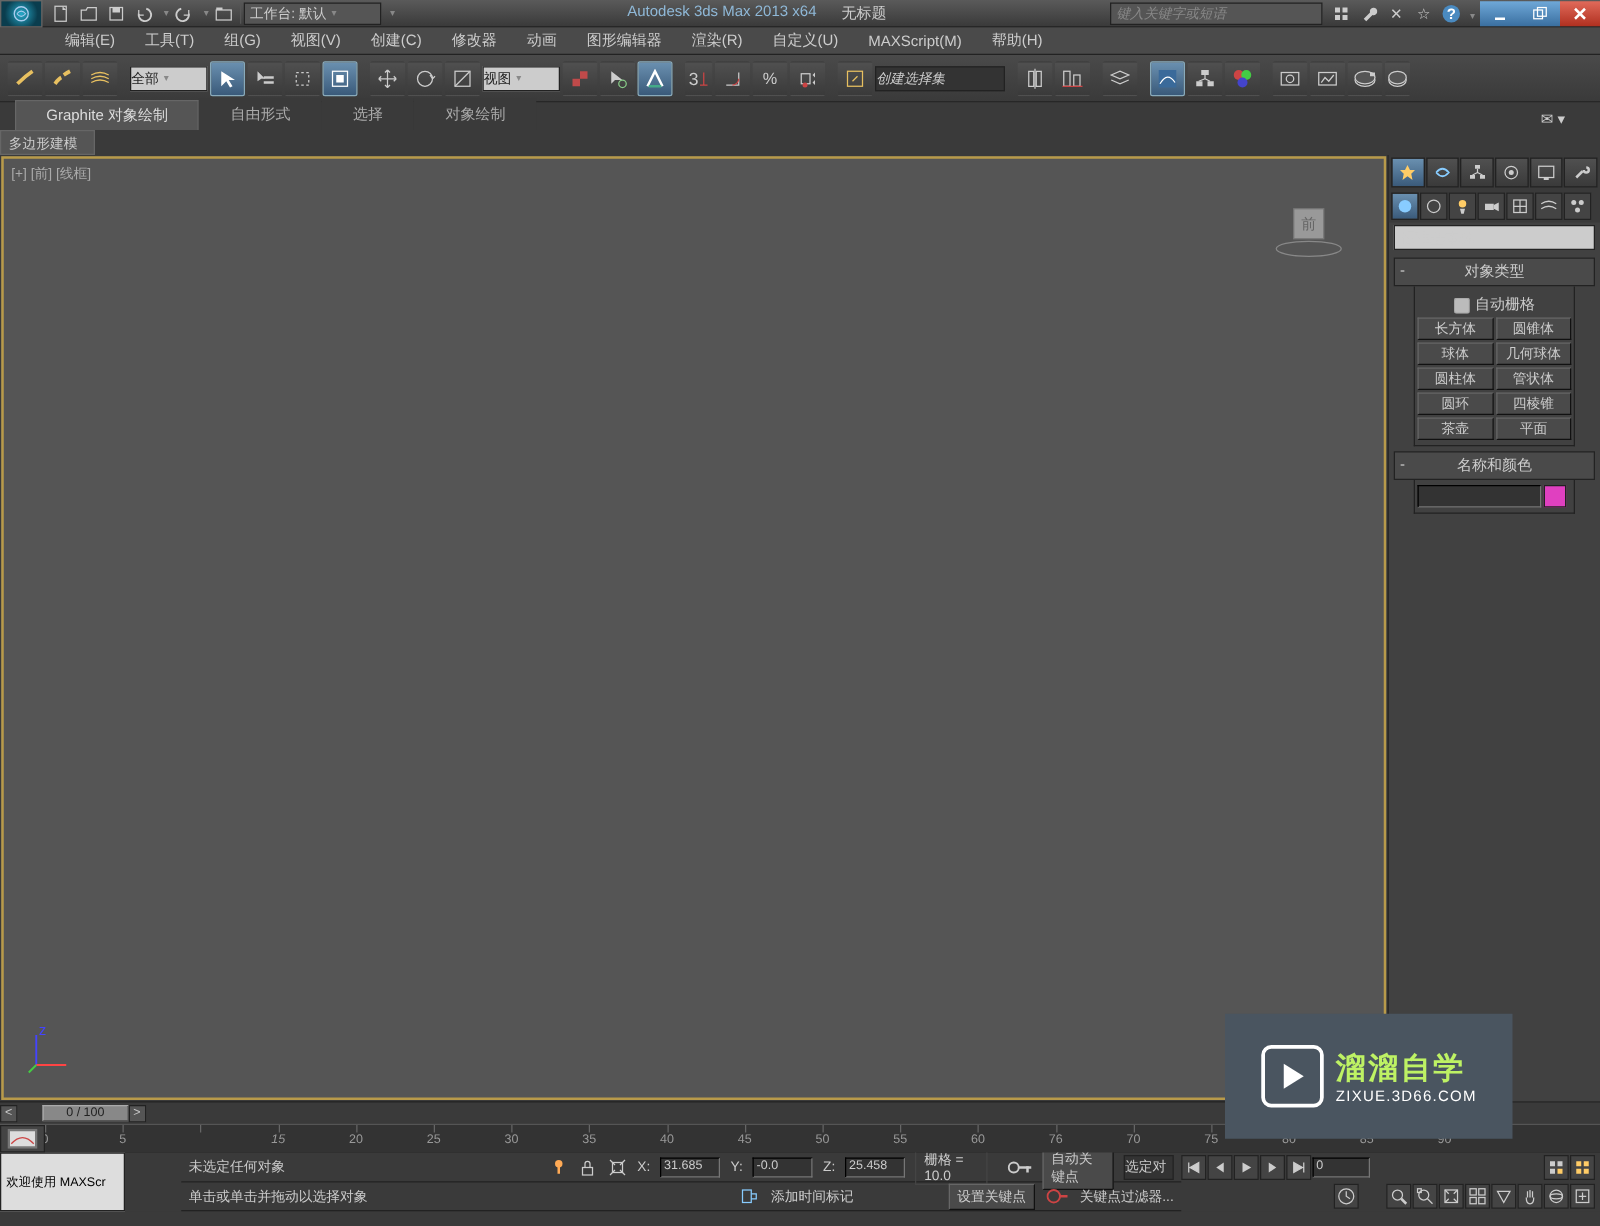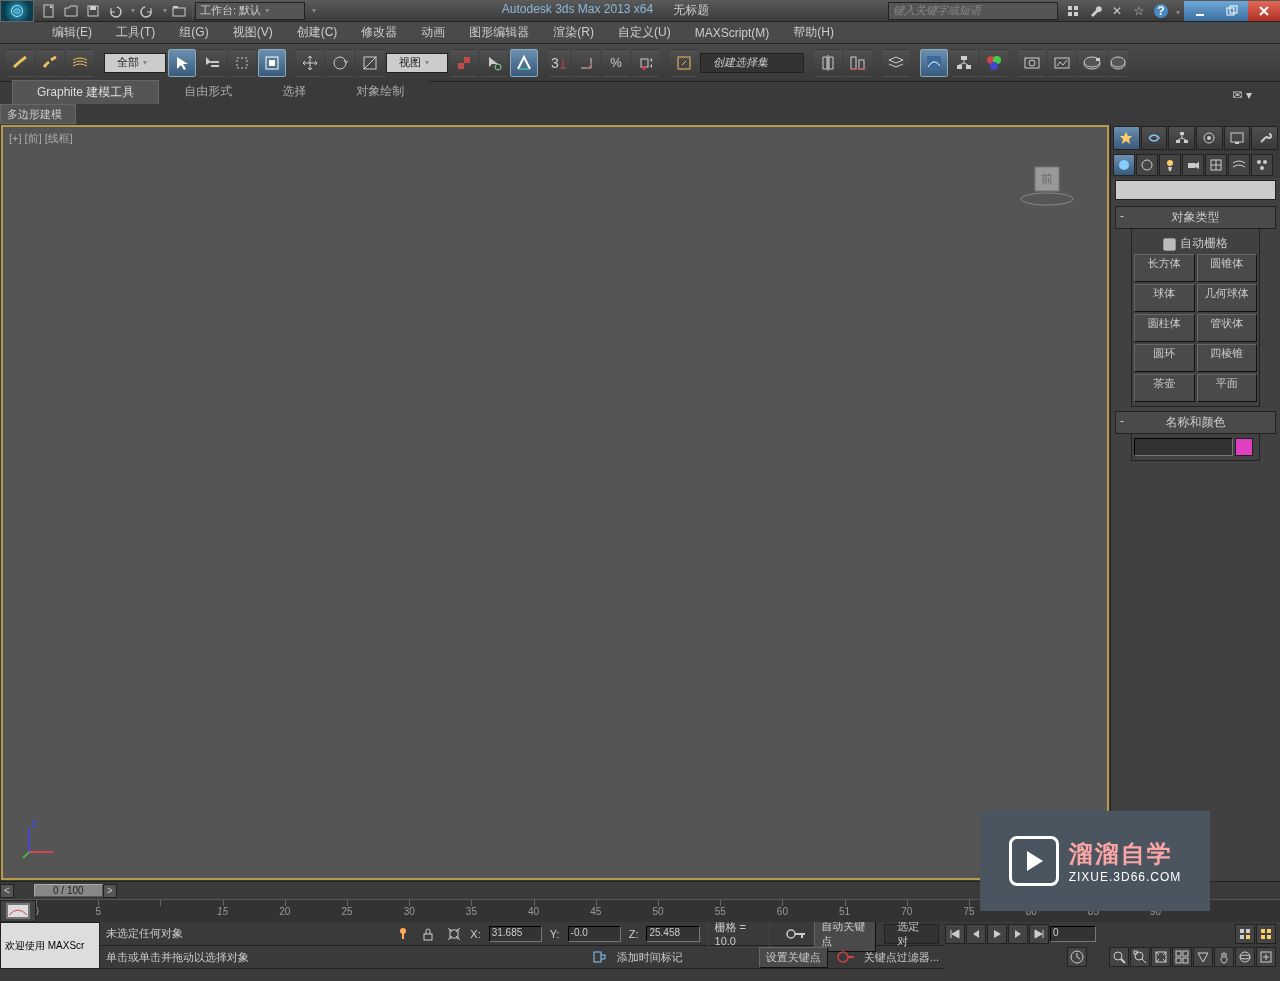--- a/index.html
+++ b/index.html
@@ -26,21 +26,21 @@
 
 
 .menu-bar { height: 22px; background: #4a4a4a; display: flex; align-items: center; padding-left: 40px; border-bottom: 1px solid #222; }
 .menu-item { padding: 3px 12px; color: #ccc; font-size: 12px; }
 
 
 .main-toolbar { height: 38px; background: linear-gradient(#4a4a4a,#3a3a3a); display: flex; align-items: center; padding: 0 6px; gap: 2px; border-bottom: 1px solid #222; }
 .tb-btn { width: 28px; height: 28px; display: flex; align-items: center; justify-content: center; border: 1px solid transparent; border-radius: 2px; background: linear-gradient(#505050,#3a3a3a); }
 .tb-btn.active { background: linear-gradient(#6a90b0,#3a5a7a); border-color: #8ab; }
 .tb-sep { width: 6px; }
-.tb-drop { background: #ccc; color: #222; height: 20px; border: 1px solid #222; display: flex; align-items: center; padding: 0 12px; font-size: 11px; }
+.tb-drop { background: #ccc; color: #222; height: 20px; border: 1px solid #222; display: flex; align-items: center; padding: 0 0; font-size: 11px; }
 
 
 .ribbon-tabs { height: 22px; background: #3a3a3a; display: flex; align-items: flex-end; padding-left: 12px; gap: 0; }
 .ribbon-tab { padding: 3px 24px; background: #3a3a3a; color: #aaa; font-size: 12px; border: 1px solid transparent; }
 .ribbon-tab.active { background: #555; border: 1px solid #666; border-bottom: none; color: #ddd; }
 .ribbon-arrow { margin-left: auto; margin-right: 20px; padding: 2px 8px; }
 .ribbon-panel { height: 20px; background: #555; border: 1px solid #666; display: flex; align-items: center; width: 76px; padding: 2px 6px; font-size: 11px; margin-left: 0; }
 
 
 .content { display: flex; height: calc(100% - 22px - 22px - 38px - 42px - 100px); }
@@ -57,56 +57,56 @@
 .cmd-subtabs { height: 26px; display: flex; background: #3a3a3a; padding: 2px; gap: 1px; }
 .cmd-subtab { width: 22px; height: 22px; display: flex; align-items: center; justify-content: center; background: #444; border: 1px solid #222; }
 .cmd-subtab.active { background: linear-gradient(#6a90b0,#3a5a7a); }
 .cmd-drop { margin: 2px 4px; height: 20px; background: #ccc; color: #000; border: 1px solid #222; display: flex; align-items: center; padding: 0 4px; font-size: 11px; justify-content: space-between; }
 .rollout-head { background: #4a4a4a; border: 1px solid #222; margin: 4px 4px 0; padding: 2px; text-align: center; font-size: 11px; position: relative; }
 .rollout-head .minus { position: absolute; left: 4px; }
 .rollout-body { margin: 0 20px; background: #414141; border: 1px solid #222; border-top: none; padding: 4px 2px; }
 .autogrid { text-align: center; font-size: 11px; padding: 2px; }
 .autogrid input { vertical-align: middle; margin-right: 4px; }
 .obj-grid { display: grid; grid-template-columns: 1fr 1fr; gap: 2px; }
-.obj-btn { background: #4a4a4a; border: 1px outset #666; height: 28px; text-align: center; font-size: 11px; line-height: 16px; }
+.obj-btn { background: #4a4a4a; border: 1px outset #666; height: 18px; text-align: center; font-size: 11px; line-height: 16px; }
 .name-input { width: calc(100% - 24px); height: 18px; background: #333; border: 1px inset #222; display: inline-block; vertical-align: middle; }
 .color-swatch { width: 18px; height: 18px; background: #e040c0; border: 1px solid #222; display: inline-block; vertical-align: middle; margin-left: 2px; }
 
 
 .time-slider-row { height: 18px; background: #3a3a3a; display: flex; align-items: center; border-top: 1px solid #222; }
 .ts-arrow { width: 14px; height: 14px; background: #555; border: 1px solid #222; text-align: center; line-height: 12px; font-size: 10px; }
 .ts-handle { background: #888; border: 1px outset #aaa; padding: 0 18px; font-size: 10px; color: #222; margin-left: 20px; }
 .track-bar { height: 22px; background: #3a3a3a; display: flex; align-items: flex-start; position: relative; border-top: 1px solid #555; }
 .track-icon { width: 36px; height: 22px; background: #444; border: 1px solid #222; display: flex; align-items: center; justify-content: center;}
 .ruler { flex: 1; height: 22px; background: #333; position: relative; overflow: hidden; }
 .ruler-mark { position: absolute; top: 0; border-left: 1px solid #666; height: 6px; }
 .ruler-lbl { position: absolute; top: 6px; font-size: 10px; color: #999; transform: translateX(-50%); }
 
 
 .status-bar { height: 48px; background: #3a3a3a; display: flex; border-top: 1px solid #222; }
 .status-left { width: 100px; background: #ddd; color: #000; border: 1px solid #222; display: flex; align-items: center; padding: 0 4px; font-size: 10px; }
-.status-mid { flex: 1; display: flex; flex-direction: column; }
+.status-mid { flex: 1; display: flex; flex-direction: column; margin-left: 45px; }
 .prompt-row { height: 24px; display: flex; align-items: center; padding: 0 6px; gap: 8px; border-bottom: 1px solid #222;}
 .prompt-text { flex: 0 0 280px; font-size: 11px; color: #ccc; }
 .sb-icon { width: 20px; height: 20px; display: flex; align-items: center; justify-content: center; }
 .coord-lbl { font-size: 11px; color: #ccc; }
 .coord-in { width: 60px; height: 16px; background: #333; border: 1px inset #222; font-size: 10px; padding: 0 2px; color: #ccc; }
 .grid-lbl { font-size: 11px; color: #ccc; padding: 0 6px; border: 1px solid #444;}
 .key-btn { background: #4a4a4a; border: 1px outset #666; padding: 2px 6px; font-size: 11px; }
 .status-right { display: flex; flex-direction: column; width: 335px; }
 .play-row { height: 24px; display: flex; align-items: center; gap: 1px; padding-right: 4px;}
 .play-btn { width: 20px; height: 20px; background: #444; border: 1px solid #222; display: flex; align-items: center; justify-content: center; }
 .frame-in { width: 46px; height: 16px; background: #333; border: 1px inset #222; font-size: 10px; padding: 0 2px;}
 .nav-row { height: 24px; display: flex; align-items: center; gap: 1px; justify-content: flex-end; padding-right: 4px;}
 
 
 .watermark { position: absolute; right: 70px; bottom: 70px; width: 230px; height: 100px; background: #4a5560; display: flex; align-items: center; justify-content: center; gap: 10px; }
 .watermark .play-logo { width: 50px; height: 50px; border: 3px solid #fff; border-radius: 8px; display: flex; align-items: center; justify-content: center; }
 .watermark .txt { display: flex; flex-direction: column; align-items: flex-start; }
-.watermark .txt1 { font-size: 24px; color: #fca5a5; font-weight: bold; letter-spacing: 2px; }
+.watermark .txt1 { font-size: 24px; color: #bef264; font-weight: bold; letter-spacing: 2px; }
 .watermark .txt2 { font-size: 12px; color: #fff; letter-spacing: 1px; }
 
 .dd-arrow::after { content: "▾"; font-size: 8px; margin-left: 4px; color: #888; }
 svg { display: block; }
 </style>
 </head>
 <body>
 
 <div class="title-bar">
   <div class="app-icon">
@@ -394,21 +394,21 @@
     </div>
   <div class="tb-btn" style="width:20px">
       <svg width="20" height="18">
         <ellipse cx="9" cy="10" rx="7" ry="5" fill="none" stroke="#ccc"></ellipse>
         <ellipse cx="9" cy="8" rx="7" ry="5" fill="#555" stroke="#ccc"></ellipse>
       </svg>
     </div>
 </div>
 
 <div class="ribbon-tabs">
-  <div class="ribbon-tab active">Graphite 建模工具</div>
+  <div class="ribbon-tab active">Graphite 对象绘制</div>
   <div class="ribbon-tab">自由形式</div>
   <div class="ribbon-tab">选择</div>
   <div class="ribbon-tab">对象绘制</div>
   <div class="ribbon-arrow">✉ ▾</div>
 </div>
 <div class="ribbon-panel">多边形建模</div>
 
 <div class="content">
   <div class="viewport-wrap">
     <div class="viewport-label">[+] [前] [线框]</div>
@@ -573,21 +573,21 @@
       <div class="ruler-lbl" style="left: 40%;">40</div>
       <div class="ruler-mark" style="left: 45%;"></div>
       <div class="ruler-lbl" style="left: 45%;">45</div>
       <div class="ruler-mark" style="left: 50%;"></div>
       <div class="ruler-lbl" style="left: 50%;">50</div>
       <div class="ruler-mark" style="left: 55%;"></div>
       <div class="ruler-lbl" style="left: 55%;">55</div>
       <div class="ruler-mark" style="left: 60%;"></div>
       <div class="ruler-lbl" style="left: 60%;">60</div>
       <div class="ruler-mark" style="left: 65%;"></div>
-      <div class="ruler-lbl" style="left: 65%;">51</div>
+      <div class="ruler-lbl" style="left: 65%;">76</div>
       <div class="ruler-mark" style="left: 70%;"></div>
       <div class="ruler-lbl" style="left: 70%;">70</div>
       <div class="ruler-mark" style="left: 75%;"></div>
       <div class="ruler-lbl" style="left: 75%;">75</div>
       <div class="ruler-mark" style="left: 80%;"></div>
       <div class="ruler-lbl" style="left: 80%;">80</div>
       <div class="ruler-mark" style="left: 85%;"></div>
       <div class="ruler-lbl" style="left: 85%;">85</div>
       <div class="ruler-mark" style="left: 90%;"></div>
       <div class="ruler-lbl" style="left: 90%;">90</div>

